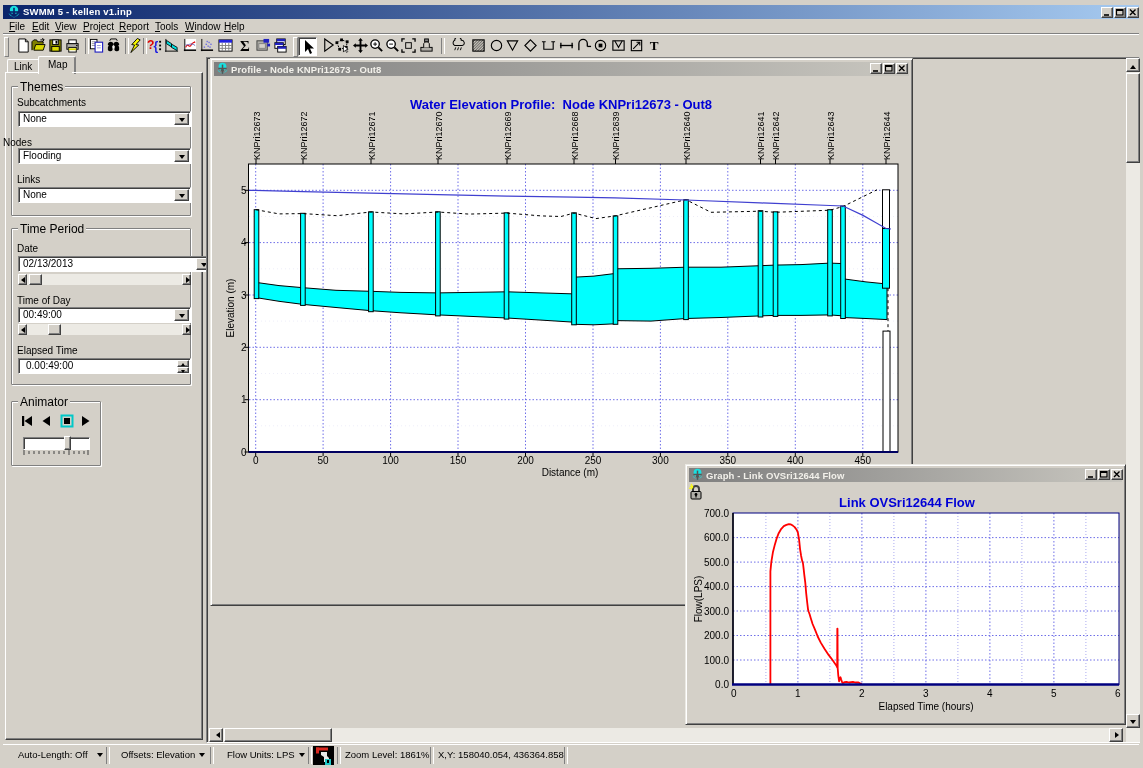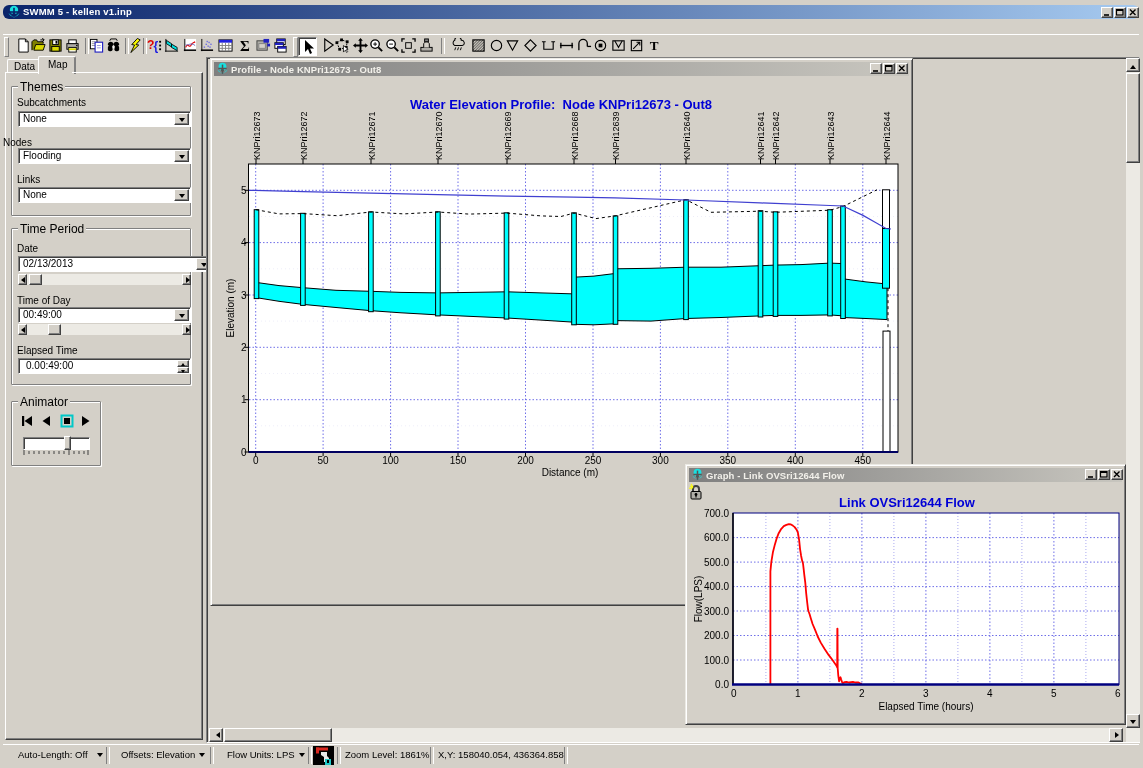--- a/index.html
+++ b/index.html
@@ -2,21 +2,21 @@
 <html><head>
 <meta charset="utf-8">
 <style>
 html,body{margin:0;padding:0;}
 body{width:1143px;height:768px;overflow:hidden;background:#D4D0C8;
   font-family:"Liberation Sans",sans-serif;-webkit-font-smoothing:none;}
 #app{position:absolute;left:0;top:0;width:1143px;height:768px;background:#D4D0C8;
   border-top:1px solid #D4D0C8;box-sizing:border-box;}
 .abs{position:absolute;}
 
-#titlebar{left:3px;top:4px;width:1136px;height:14px;background:linear-gradient(to right,#0A246A,#A6CAF0);border-radius:6px;}
+#titlebar{left:3px;top:4px;width:1136px;height:14px;background:linear-gradient(to right,#0A246A,#A6CAF0);}
 #titlebar .txt{position:absolute;left:20px;top:0px;color:#fff;font-size:9.5px;letter-spacing:0.2px;font-weight:bold;line-height:14px;white-space:nowrap;}
 .capbtn{position:absolute;top:1.5px;width:12px;height:11px;background:#D4D0C8;border:1px solid;border-color:#FFFFFF #404040 #404040 #FFFFFF;box-shadow:inset -1px -1px 0 #808080;box-sizing:border-box;}
 
 #menubar{left:3px;top:18px;width:1136px;height:14px;background:#D4D0C8;font-size:10px;border-bottom:1px solid #808080;}
 #menubar span{position:absolute;top:2px;color:#000;}
 
 #toolbar{left:3px;top:33px;width:1136px;height:23px;background:#D4D0C8;border-top:1px solid #FFFFFF;}
 .tbsep{position:absolute;top:3px;width:2px;height:16px;border-left:1px solid #808080;border-right:1px solid #FFFFFF;}
 .grip{position:absolute;top:2px;width:3px;height:18px;border:1px solid;border-color:#FFFFFF #808080 #808080 #FFFFFF;}
 .ticon{position:absolute;top:3px;width:15px;height:15px;}
@@ -66,20 +66,30 @@
           <line x1="1.5" y1="2" x2="8" y2="2" stroke="#000" stroke-width="2"></line>
         </svg>
       </div>
     <div class="capbtn" style="left:1124px">
         <svg width="10" height="9" viewBox="0 0 10 9" style="position:absolute;left:0;top:0">
           <path d="M2 1.5 L7.5 7 M7.5 1.5 L2 7" stroke="#000" stroke-width="1.4"></path>
         </svg>
       </div>
   </div>
 
+  <div id="menubar" class="abs">
+    <span style="left:6px"><u>F</u>ile</span>
+    <span style="left:29px"><u>E</u>dit</span>
+    <span style="left:52px"><u>V</u>iew</span>
+    <span style="left:80px"><u>P</u>roject</span>
+    <span style="left:116px"><u>R</u>eport</span>
+    <span style="left:152px"><u>T</u>ools</span>
+    <span style="left:182px"><u>W</u>indow</span>
+    <span style="left:221px"><u>H</u>elp</span>
+  </div>
 
   <div id="toolbar" class="abs">
     <div class="grip" style="left:1px"></div>
       <svg class="ticon" style="left:13px;top:3px" width="16" height="16" viewBox="0 0 16 16">
         <path d="M3 1 L10 1 L13 4 L13 15 L3 15 Z" fill="#fff" stroke="#000"></path>
         <path d="M10 1 L10 4 L13 4" fill="none" stroke="#000"></path>
       </svg>
       <svg class="ticon" style="left:28px;top:3px" width="16" height="16" viewBox="0 0 16 16">
         <path d="M1 13 L1 4 L3 2 L6 2 L7 4 L13 4 L13 6" fill="#808000" stroke="#000"></path>
         <path d="M3 13 L5 7 L15 7 L13 13 Z" fill="#D8D800" stroke="#000"></path>
@@ -274,21 +284,21 @@
         <path d="M4.5 11.5 L11.5 4.5 M8 4.5 L11.5 4.5 L11.5 8" fill="none" stroke="#000" stroke-width="1.1"></path>
       </svg>
       <svg class="ticon" style="left:644px;top:3px" width="16" height="16" viewBox="0 0 16 16">
         <text x="3" y="13" font-size="14" font-weight="bold" fill="#000" font-family="Liberation Serif">T</text>
       </svg>
   </div>
 
   <div id="leftpanel" class="abs">
 
     <div class="abs" style="left:4px;top:2px;width:31px;height:13px;background:#D4D0C8;border:1px solid;border-color:#fff #808080 #D4D0C8 #fff;border-bottom:none;border-radius:2px 2px 0 0;"></div>
-    <div class="lbl" style="left:11px;top:4px;">Data</div>
+    <div class="lbl" style="left:11px;top:4px;">Link</div>
     <div class="abs" style="left:35px;top:-1px;width:36px;height:17px;background:#D4D0C8;border:1px solid;border-color:#fff #808080 #D4D0C8 #fff;border-bottom:none;border-radius:2px 2px 0 0;box-shadow:inset -1px 0 0 #808080;"></div>
     <div class="lbl" style="left:45px;top:2px;">Map</div>
     <div class="abs" style="left:2px;top:15px;width:198px;height:668px;border:1px solid;border-color:#fff #404040 #404040 #fff;box-shadow:inset -1px -1px 0 #808080;box-sizing:border-box;"></div>
     <div class="abs" style="left:36px;top:15px;width:33px;height:1px;background:#D4D0C8;"></div>
 
     <div class="gbox" style="left:8px;top:29px;width:178px;height:128px;">
         <b>Themes</b>
       </div>
     <div class="lbl" style="left:14px;top:40px;">Subcatchments</div>
     <div class="combo" style="left:15px;top:54px;width:171px;">

